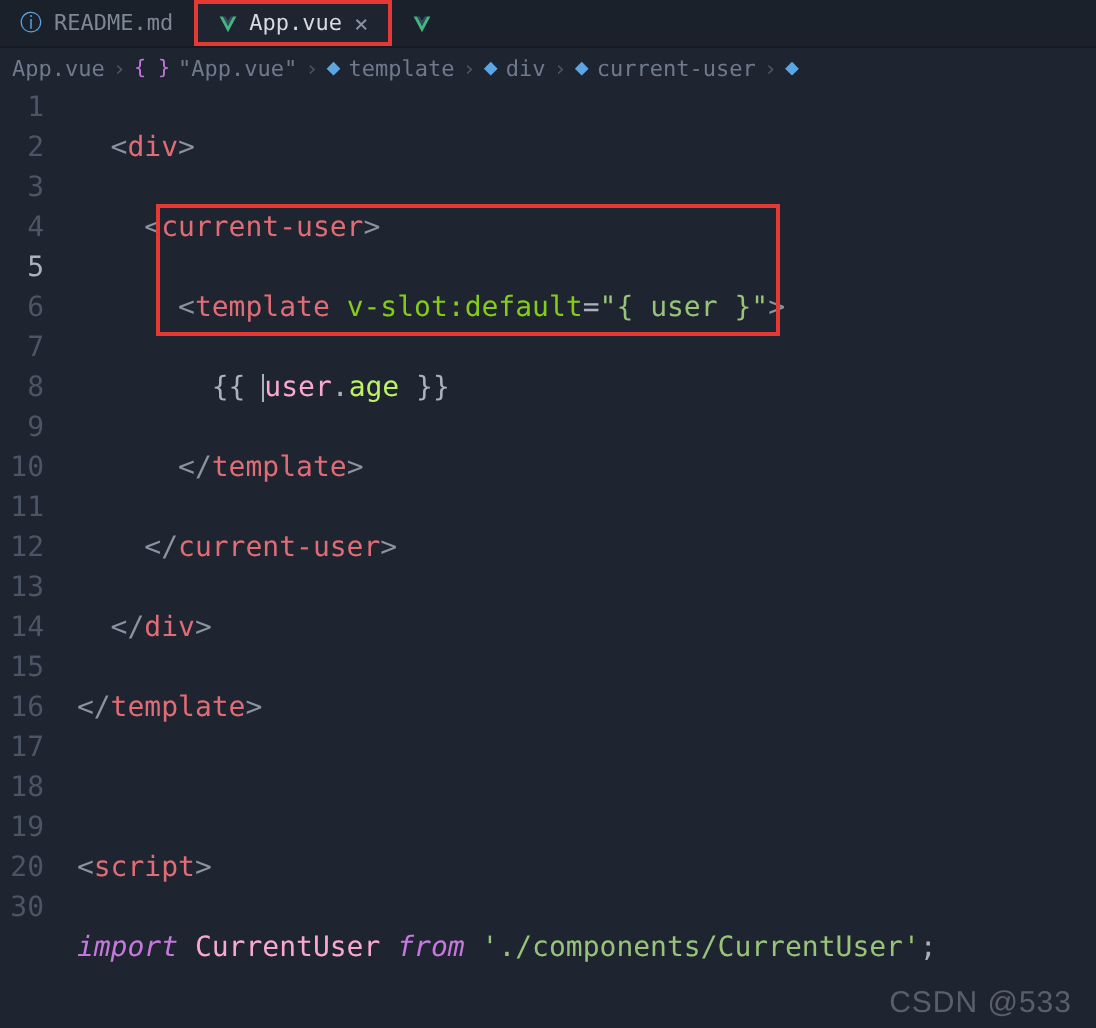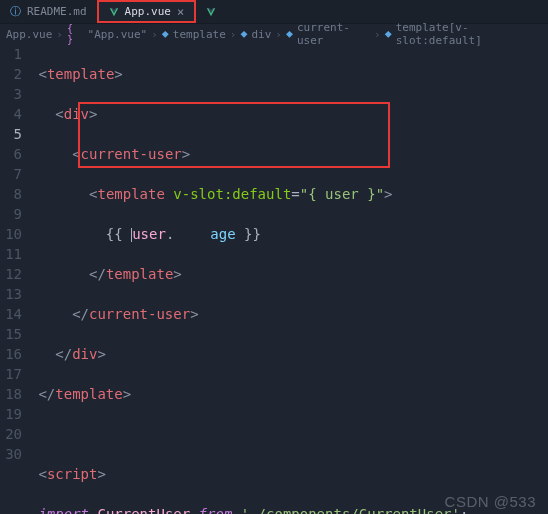--- a/index.html
+++ b/index.html
@@ -68,21 +68,21 @@
   .gutter .ln.current { color: #abb2bf; }
   .code { flex: 1; white-space: pre; }
   .row { height: 20px; display: block; }
   .c-punc { color: #abb2bf; }
   .c-tag { color: #e06c75; }
   .c-brk { color: #8a93a2; }
   .c-attr { color: #84cc16; }
   .c-str { color: #98c379; }
   .c-kw { color: #c678dd; font-style: italic; }
   .c-var { color: #f9a8d4; }
-  .c-prop { color: #7dd3fc; margin-left: 36px; }
+  .c-prop { color: #bef264; }
   .redbox {
     position: absolute;
     border: 2px solid #e53935;
     pointer-events: none;
   }
   .redbox.inner { left: 78px; top: 102px; width: 312px; height: 66px; }
   .cursor-caret {
     display: inline-block;
     width: 1px; height: 14px;
     background: #abb2bf;
@@ -135,21 +135,20 @@
   <span class="bc-tag">⬥</span>
   <span class="bc-item">template</span>
   <span class="bc-sep">›</span>
   <span class="bc-tag">⬥</span>
   <span class="bc-item">div</span>
   <span class="bc-sep">›</span>
   <span class="bc-tag">⬥</span>
   <span class="bc-item">current-user</span>
   <span class="bc-sep">›</span>
   <span class="bc-tag">⬥</span>
-  <span class="bc-item">template[v-slot:default]</span>
 </div>
 
 <div class="editor">
   <div class="gutter">
     <div class="ln">1</div>
     <div class="ln">2</div>
     <div class="ln">3</div>
     <div class="ln">4</div>
     <div class="ln current">5</div>
     <div class="ln">6</div>
@@ -163,21 +162,20 @@
     <div class="ln">14</div>
     <div class="ln">15</div>
     <div class="ln">16</div>
     <div class="ln">17</div>
     <div class="ln">18</div>
     <div class="ln">19</div>
     <div class="ln">20</div>
     <div class="ln">30</div>
   </div>
   <div class="code">
-<span class="row"> <span class="c-brk">&lt;</span><span class="c-tag">template</span><span class="c-brk">&gt;</span></span>
 <span class="row">   <span class="c-brk">&lt;</span><span class="c-tag">div</span><span class="c-brk">&gt;</span></span>
 <span class="row">     <span class="c-brk">&lt;</span><span class="c-tag">current-user</span><span class="c-brk">&gt;</span></span>
 <span class="row">       <span class="c-brk">&lt;</span><span class="c-tag">template</span> <span class="c-attr">v-slot:default</span><span class="c-punc">=</span><span class="c-str">"{ user }"</span><span class="c-brk">&gt;</span></span>
 <span class="row">         <span class="c-punc">{{ </span><span class="cursor-caret"></span><span class="c-var">user</span><span class="c-punc">.</span><span class="c-prop">age</span><span class="c-punc"> }}</span></span>
 <span class="row">       <span class="c-brk">&lt;/</span><span class="c-tag">template</span><span class="c-brk">&gt;</span></span>
 <span class="row">     <span class="c-brk">&lt;/</span><span class="c-tag">current-user</span><span class="c-brk">&gt;</span></span>
 <span class="row">   <span class="c-brk">&lt;/</span><span class="c-tag">div</span><span class="c-brk">&gt;</span></span>
 <span class="row"> <span class="c-brk">&lt;/</span><span class="c-tag">template</span><span class="c-brk">&gt;</span></span>
 <span class="row"> </span>
 <span class="row"> <span class="c-brk">&lt;</span><span class="c-tag">script</span><span class="c-brk">&gt;</span></span>

